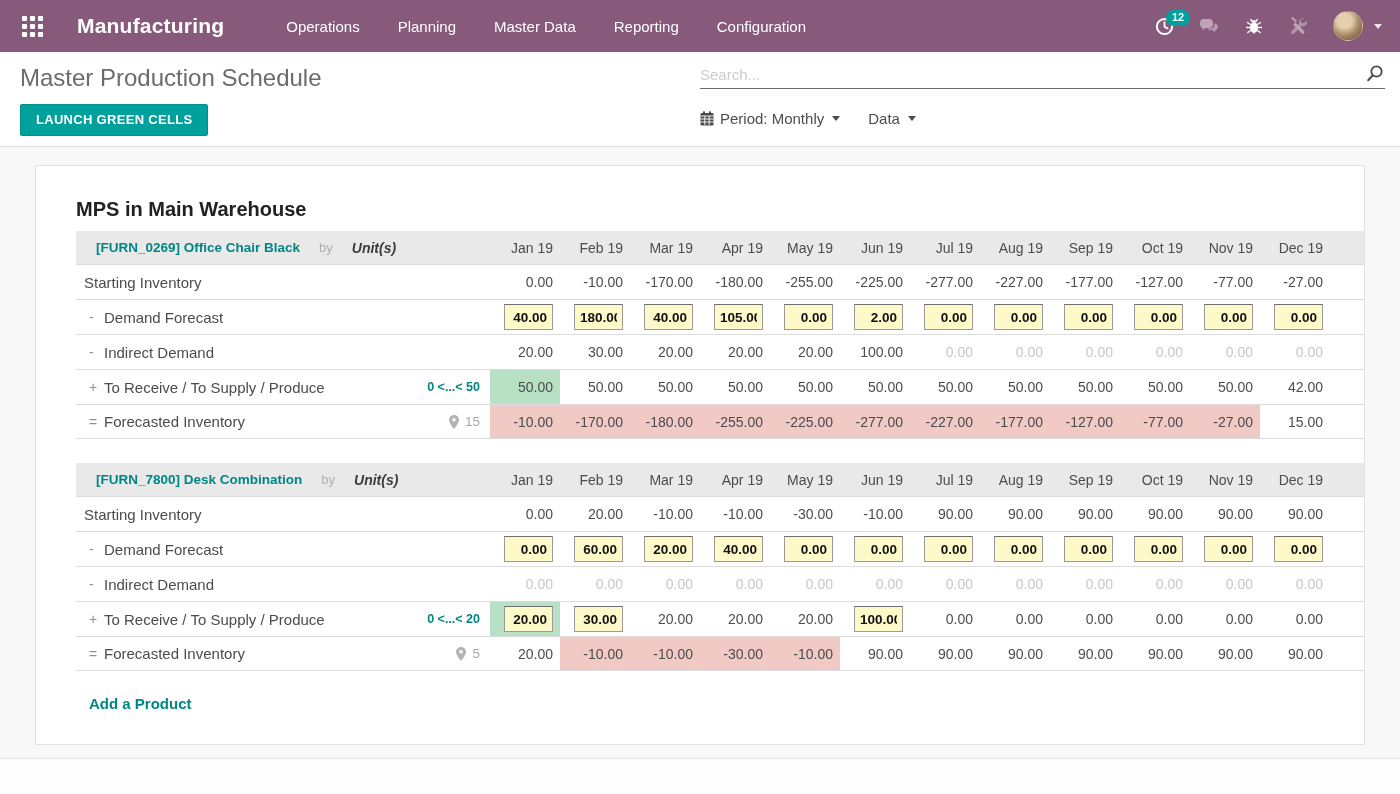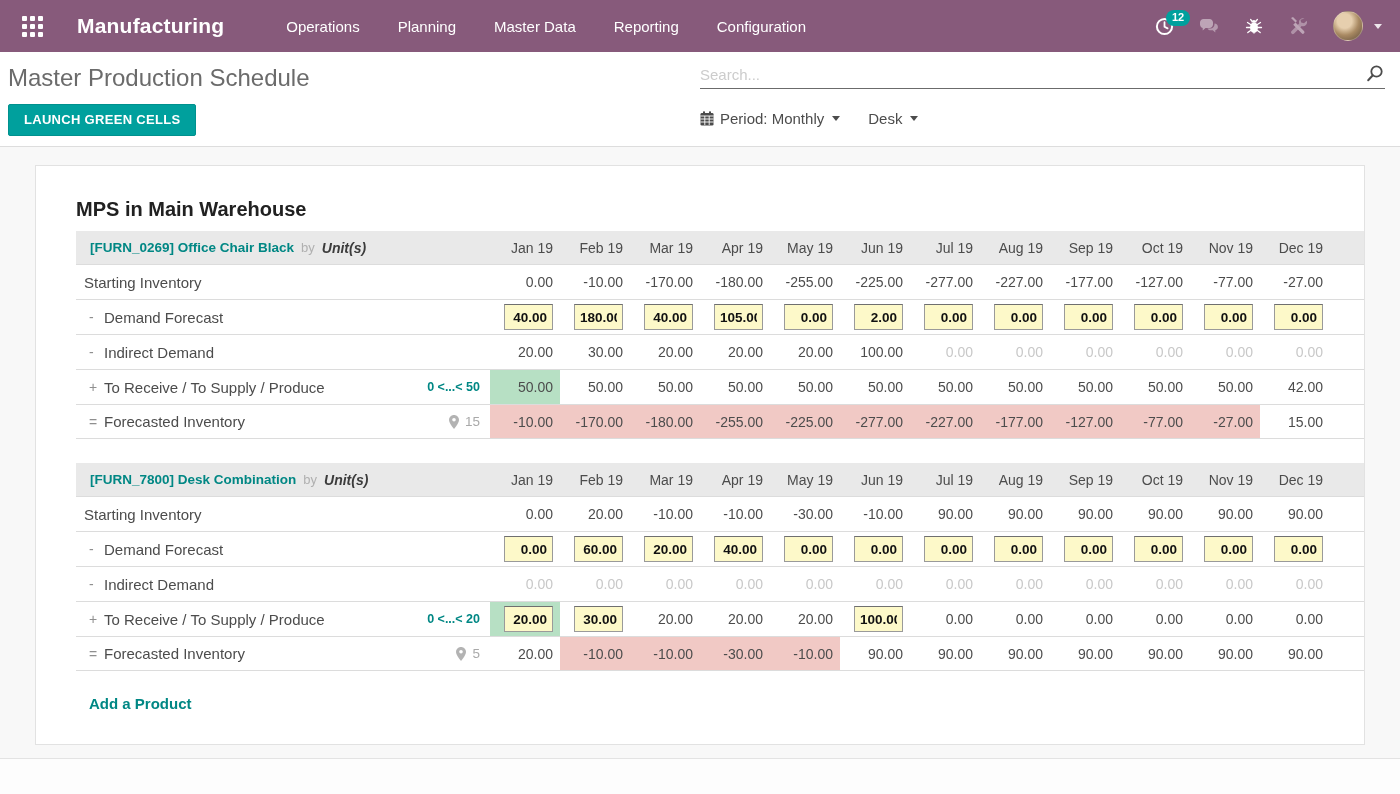--- a/index.html
+++ b/index.html
@@ -20,21 +20,21 @@
   .o-badge { position:absolute; top:-7px; left:11px; background:#00A09D; color:#fff;
     font-size:11px; font-weight:700; border-radius:9px; padding:1px 6px 2px; line-height:13px; }
   .avatar { width:30px; height:30px; border-radius:50%;
     background:radial-gradient(circle at 38% 32%, #e6cfae 0 28%, #a98a63 55%, #5d4a38 100%);
     border:1px solid rgba(255,255,255,.25); }
   .nav-caret { width:0; height:0; border:4px solid transparent; border-top:5px solid rgba(255,255,255,.85);
     margin-top:4px; margin-left:-14px; }
 
   
   .control-panel { height:95px; background:#fff; border-bottom:1px solid #ddd; display:flex; }
-  .cp-left { width:680px; padding:12px 0 0 8px; }
+  .cp-left { width:680px; padding:12px 0 0 20px; }
   .page-title { font-size:24px; font-weight:400; color:#6b6b6b; }
   .launch-btn { margin-top:12px; background:#00A09D; color:#fff; border:1px solid #00918e;
     font-family:inherit; font-size:13px; font-weight:700; letter-spacing:.3px; padding:7px 15px 8px;
     border-radius:2px; cursor:pointer; }
   .cp-right { flex:1; padding:12px 15px 0 20px; }
   .search-row { display:flex; align-items:center; border-bottom:1px solid #6b6b6b; padding-bottom:4px; }
   .search-input { flex:1; border:none; outline:none; font-family:inherit; font-size:15px; color:#4c4c4c; }
   .search-input::placeholder { color:#ccc; }
   .filters-row { margin-top:21px; display:flex; align-items:center; font-size:15px; color:#4c4c4c; }
   .filters-row .f-caret { width:0; height:0; border:4px solid transparent; border-top:5px solid #4c4c4c;
@@ -52,21 +52,21 @@
   .mps-section { margin-top:0; }
   .mps-section + .mps-section { margin-top:24px; }
   .mps-row { display:grid; grid-template-columns:354px 60px repeat(12, 70px); height:35px; }
   .mps-header { height:33px; background:#e9e9e9; }
   .mps-data { border-top:1px solid #dcdcdc; }
   .mps-data.last { border-bottom:1px solid #dcdcdc; }
 
   .cell-label { display:flex; align-items:center; padding-left:8px; overflow:hidden; }
   .prefix { display:inline-block; width:15px; margin-left:5px; color:#8f8f8f; font-size:14px; flex:none; }
   .label-text { font-size:15px; color:#4c4c4c; white-space:nowrap; }
-  .header-label { padding-left:14px; }
+  .header-label { padding-left:20px;gap:12px; }
   .pname { font-size:13.5px; font-weight:700; color:#008784; cursor:pointer; white-space:nowrap; }
   .pby { font-size:13px; color:#b0b0b0; margin:0 7px; }
   .puom { font-size:14px; font-weight:700; font-style:italic; color:#3c3c3c; }
 
   .cell-ind { display:flex; align-items:center; justify-content:flex-end; padding-right:10px; }
   .range { color:#008784; font-weight:700; font-size:12.5px; white-space:nowrap; }
   .pin-num { color:#a9a9a9; font-size:13.5px; margin-left:6px; }
 
   .cell-month { display:flex; align-items:center; justify-content:flex-end; padding-right:7px;
     font-size:14px; color:#4c4c4c; }
@@ -161,21 +161,21 @@
         <svg class="cal-icon" width="14" height="15" viewBox="0 0 14 15">
           <rect x="0.5" y="2" width="13" height="12.5" rx="1.3" fill="#4c4c4c"></rect>
           <rect x="3" y="0.3" width="2" height="3.2" rx="0.8" fill="#4c4c4c"></rect>
           <rect x="9" y="0.3" width="2" height="3.2" rx="0.8" fill="#4c4c4c"></rect>
           <path d="M0.5 5 H13.5 M4.8 5 V14 M9.2 5 V14 M0.5 8 H13.5 M0.5 11 H13.5" stroke="#fff" stroke-width="0.9"></path>
         </svg>
         <span>Period: Monthly</span>
         <span class="f-caret"></span>
       </div>
       <div class="filter-item rows-filter">
-        <span>Desk</span>
+        <span>Data</span>
         <span class="f-caret"></span>
       </div>
     </div>
   </div>
 </div>
 
 <div class="content">
   <div class="card">
     <div class="sheet-title">MPS in Main Warehouse</div>
     <div id="mps-container">

